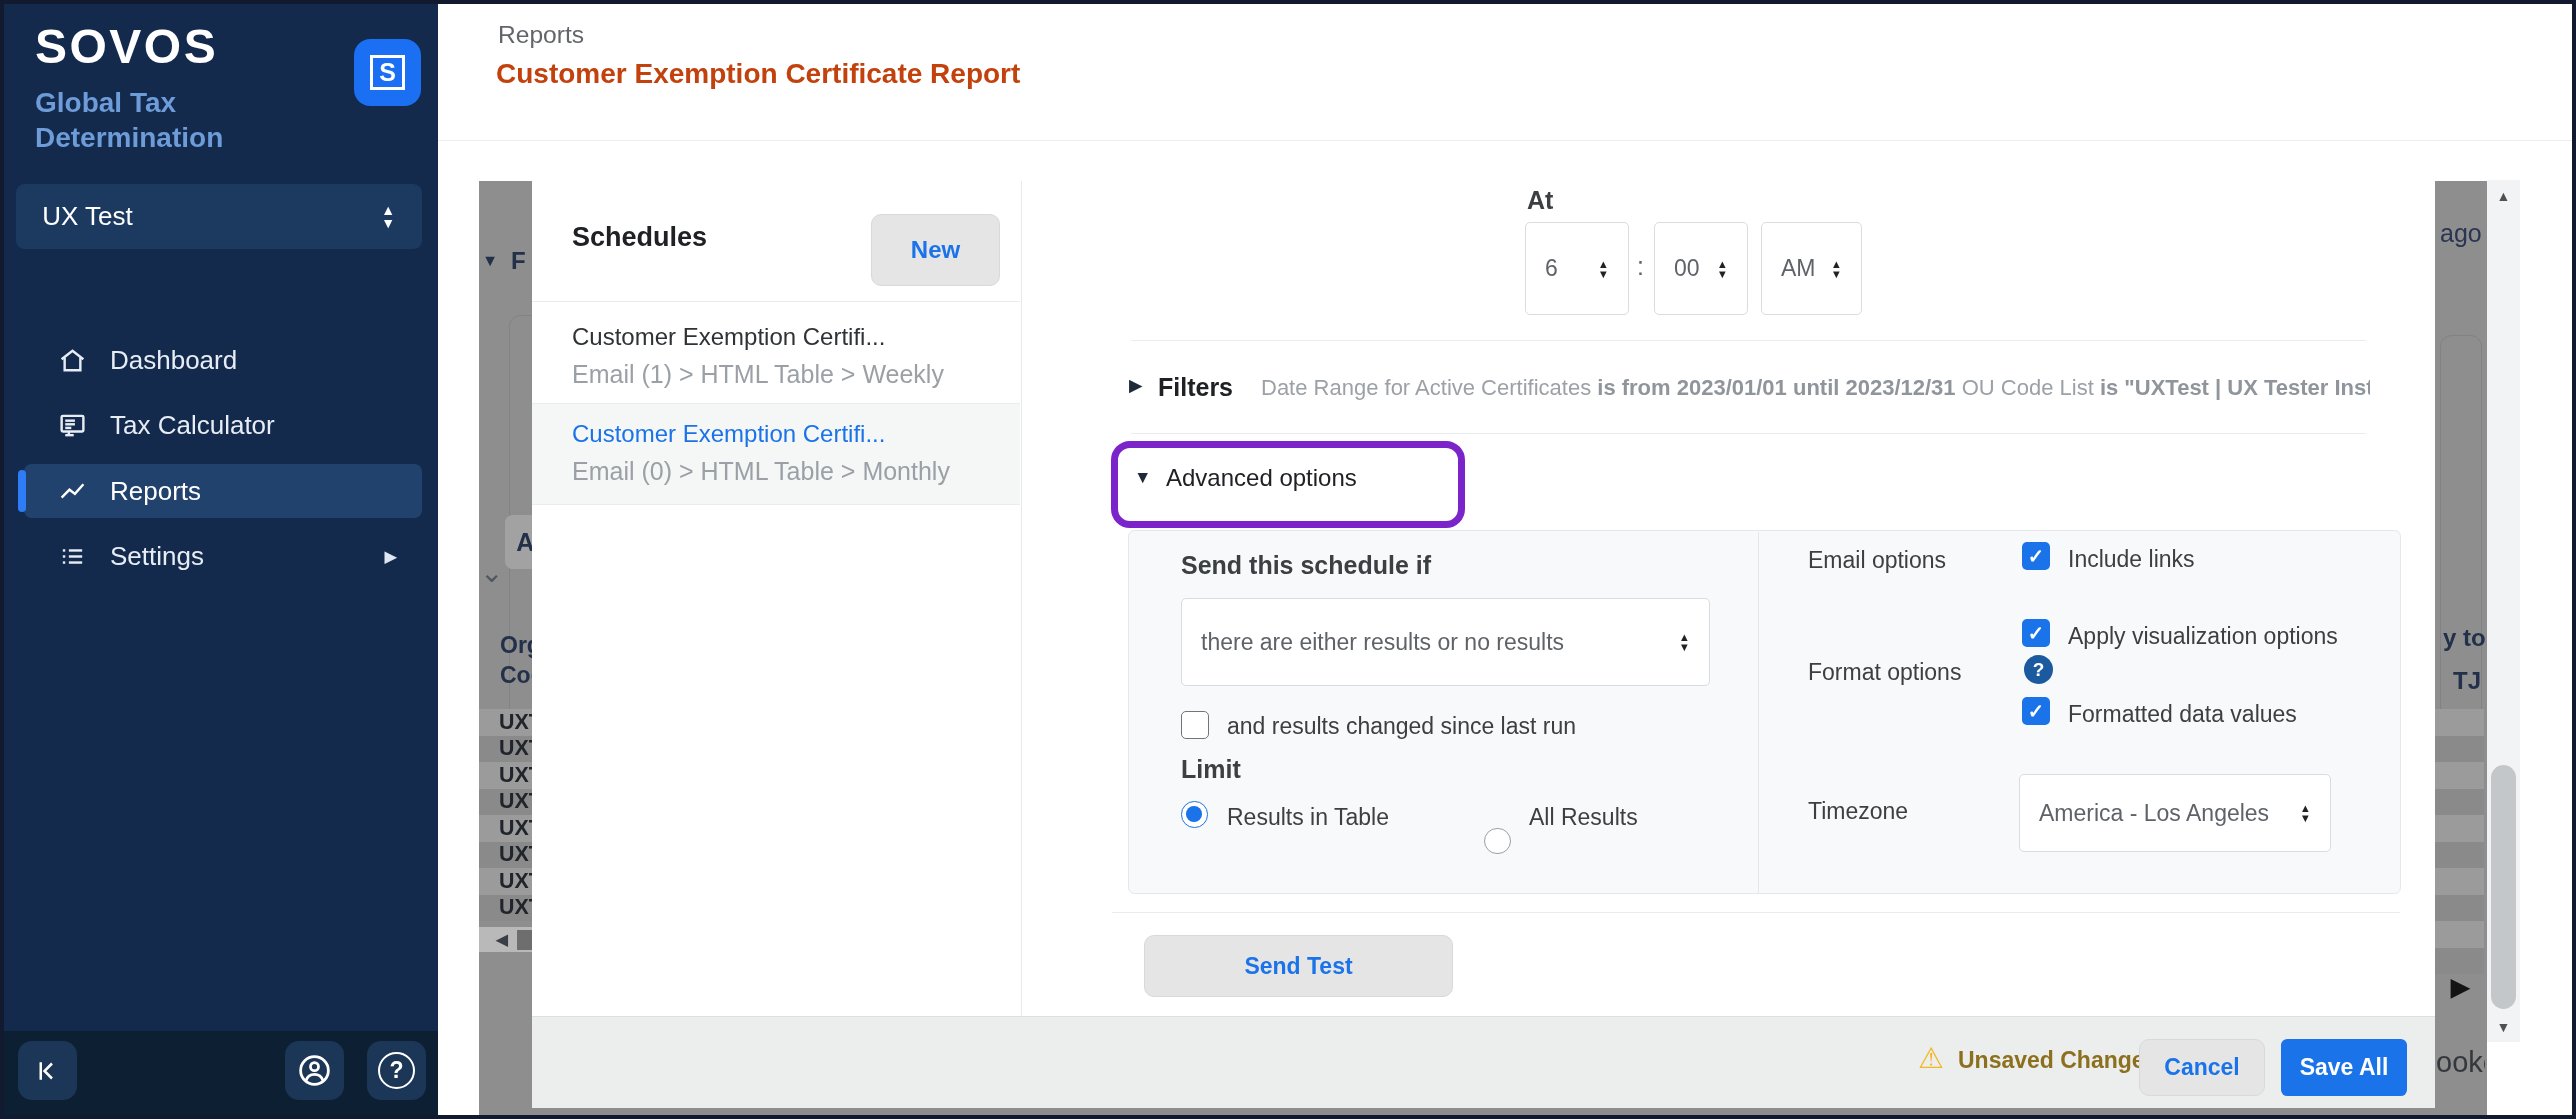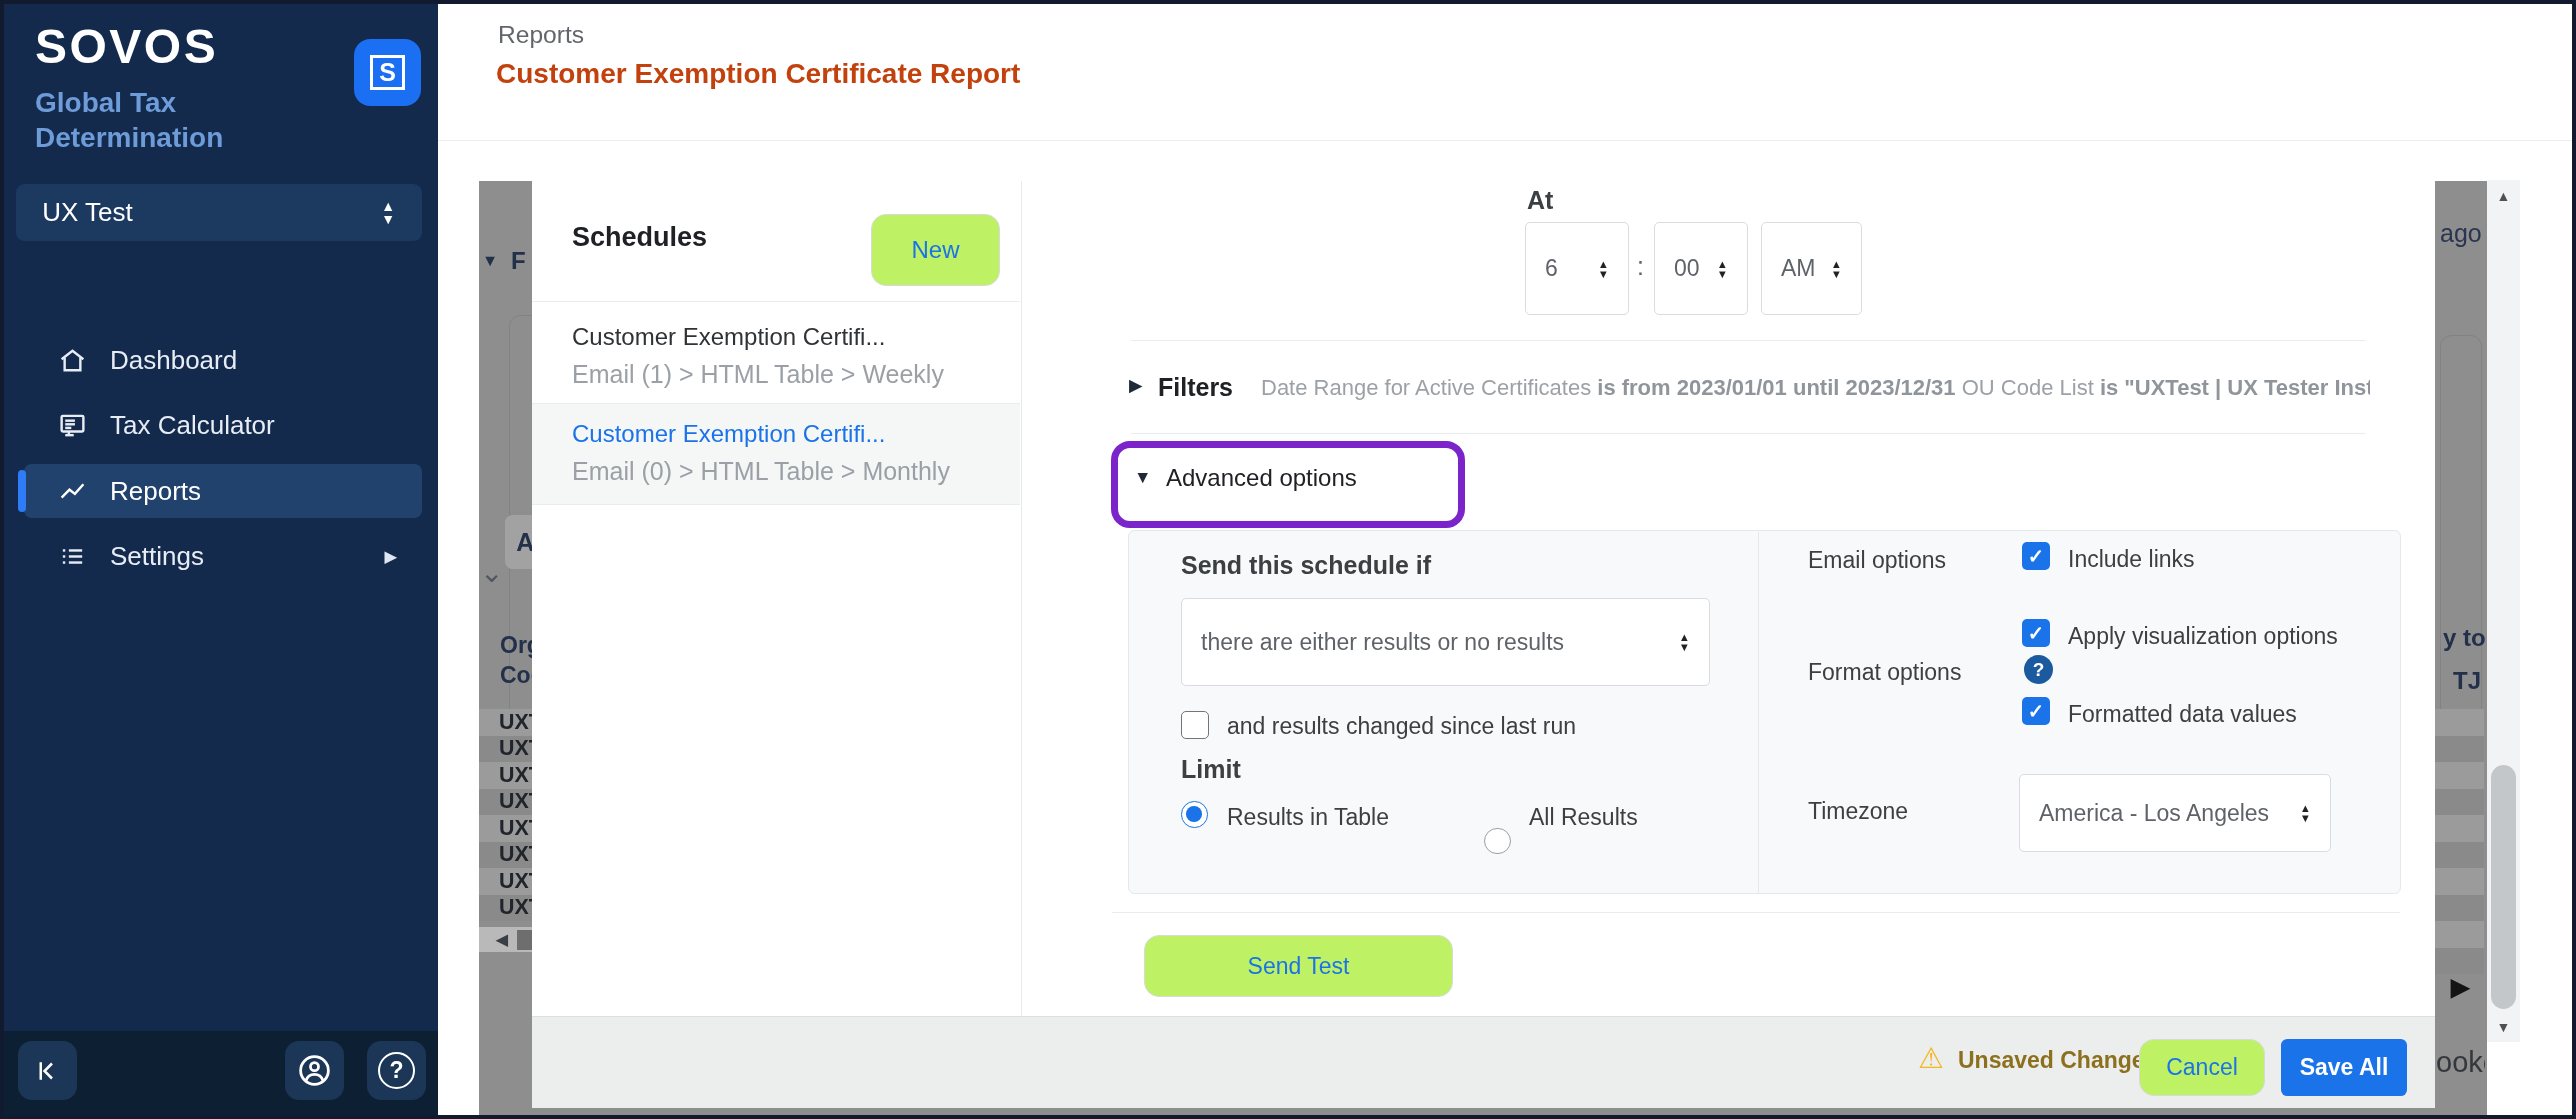--- a/index.html
+++ b/index.html
@@ -7,21 +7,21 @@
   #screen{position:relative;width:2576px;height:1119px;background:#fff;overflow:hidden;}
   .abs{position:absolute;}
   .frame{position:absolute;inset:0;border:4.4px solid #111A2E;pointer-events:none;z-index:90;}
 
   
   #sidebar{position:absolute;left:0;top:0;width:438px;height:1119px;background:#132A4D;z-index:5;}
   .logo-title{position:absolute;left:35px;top:19px;color:#FFFFFF;font-size:48px;font-weight:bold;letter-spacing:2.5px;}
   .logo-sub{position:absolute;left:35px;top:85px;width:208px;color:#6D9CD9;font-size:28px;font-weight:bold;line-height:35px;}
   .s-badge{position:absolute;left:354px;top:39px;width:67px;height:67px;border-radius:16.4px;background:#1A6FF2;display:flex;align-items:center;justify-content:center;}
   .s-badge-inner{width:35px;height:35px;border:3.1px solid #fff;display:flex;align-items:center;justify-content:center;color:#fff;font-size:25px;font-weight:bold;}
-  .workspace{position:absolute;left:15.7px;top:184px;width:406px;height:57px;background:#1C3A60;border-radius:8.8px;display:flex;align-items:center;padding:0 26.5px;color:#fff;font-size:26px;}
+  .workspace{position:absolute;left:15.7px;top:184px;width:406px;height:65px;background:#1C3A60;border-radius:8.8px;display:flex;align-items:center;padding:0 26.5px;color:#fff;font-size:26px;}
   .workspace .sel-chevrons{margin-left:auto;}
   .nav-item{position:absolute;left:24px;width:398px;height:54px;display:flex;align-items:center;padding-left:34px;gap:23px;color:#E8EDF5;font-size:26px;border-radius:7.6px;}
   .nav-item.active{background:#21426C;}
   .nav-bar{position:absolute;left:-6.3px;top:6.3px;width:8.2px;height:42px;border-radius:4.4px;background:#2E7CF6;}
   .nav-arrow{margin-left:auto;margin-right:25px;font-size:16.4px;color:#DFE7F2;}
   #sb-footer{position:absolute;left:0;top:1031px;width:438px;height:88px;background:#0D2033;}
   .sb-btn{position:absolute;top:10px;width:59px;height:59px;background:#1B3656;border-radius:14px;display:flex;align-items:center;justify-content:center;color:#fff;}
   .q-circle{width:37px;height:37px;border:2.5px solid #fff;border-radius:50%;display:flex;align-items:center;justify-content:center;font-size:23px;font-weight:bold;color:#fff;}
 
   
@@ -37,21 +37,21 @@
   .bg-row:nth-child(odd){background:#9B9B9B;}
   .bg-row:nth-child(even){background:#8A8A8A;}
   .panel-ghost{position:absolute;border:1.3px solid #828282;border-radius:11.3px;background:transparent;z-index:2;}
 
   
   #modal{position:absolute;left:94px;top:181px;width:1903px;height:835px;background:#fff;z-index:10;}
   #modal-footer{position:absolute;left:94px;top:1016px;width:1903px;height:92px;background:#ECEDED;border-top:1.3px solid #DCDEDF;z-index:10;}
   .v-div{position:absolute;left:583px;top:181px;width:1.3px;height:835px;background:#E7E9EB;z-index:11;}
   .mz{z-index:12;}
   .sch-title{font-size:27px;font-weight:600;color:#202124;}
-  .btn-outline{background:#bef264;border:1.3px solid #D6DADE;border-radius:15px;color:#1A73E8;display:flex;align-items:center;justify-content:center;font-size:24px;}
+  .btn-outline{background:#e5e5e5;border:1.3px solid #D6DADE;border-radius:10px;color:#1A73E8;display:flex;align-items:center;justify-content:center;font-size:24px;font-weight:bold;}
   .btn-primary{background:#1A73E8;border-radius:6.3px;color:#fff;display:flex;align-items:center;justify-content:center;font-size:24px;font-weight:bold;}
   .h-line{height:1.3px;background:#EAECEE;}
   .item-name{font-size:24px;color:#2F3336;}
   .item-name.sel{color:#1A73E8;}
   .item-meta{font-size:25px;color:#9AA0A6;}
   .sel-bg{position:absolute;left:94px;top:403px;width:488px;height:101px;background:#F5F6F6;z-index:11;}
 
   .lbl{font-size:25px;font-weight:bold;color:#3C4043;}
   .plain-lbl{font-size:23px;color:#3C4043;}
   .selectbox{background:#fff;border:1.3px solid #D9DCE0;border-radius:5px;display:flex;align-items:center;padding:0 19px;color:#5F6368;font-size:23px;}

